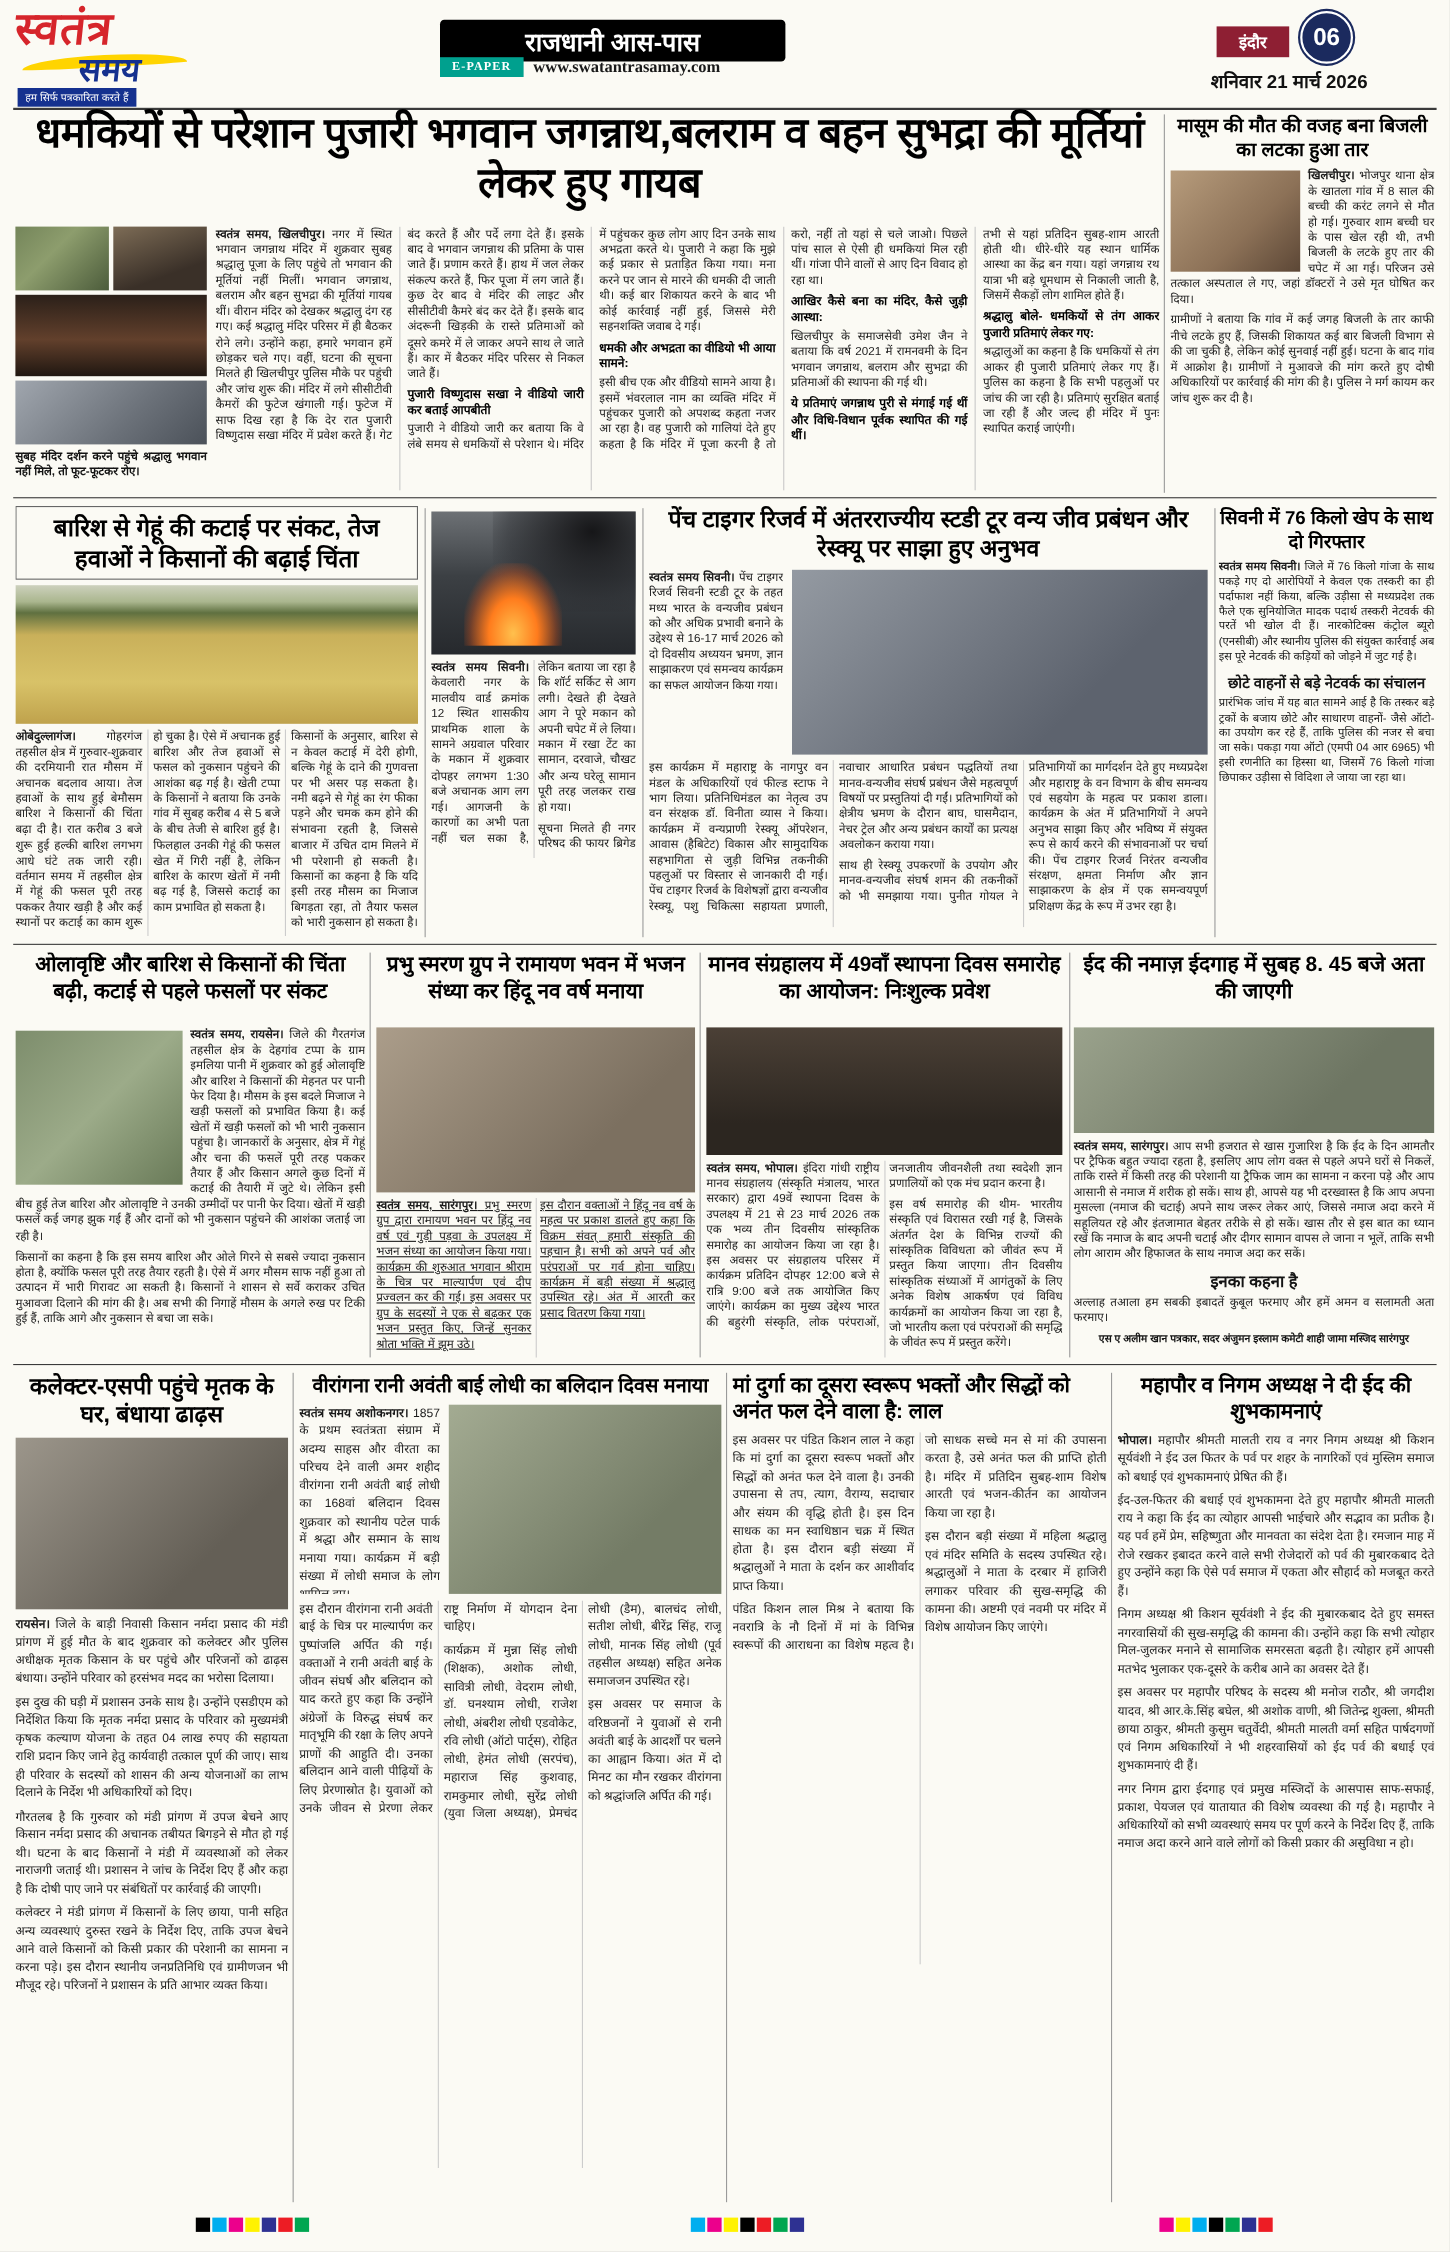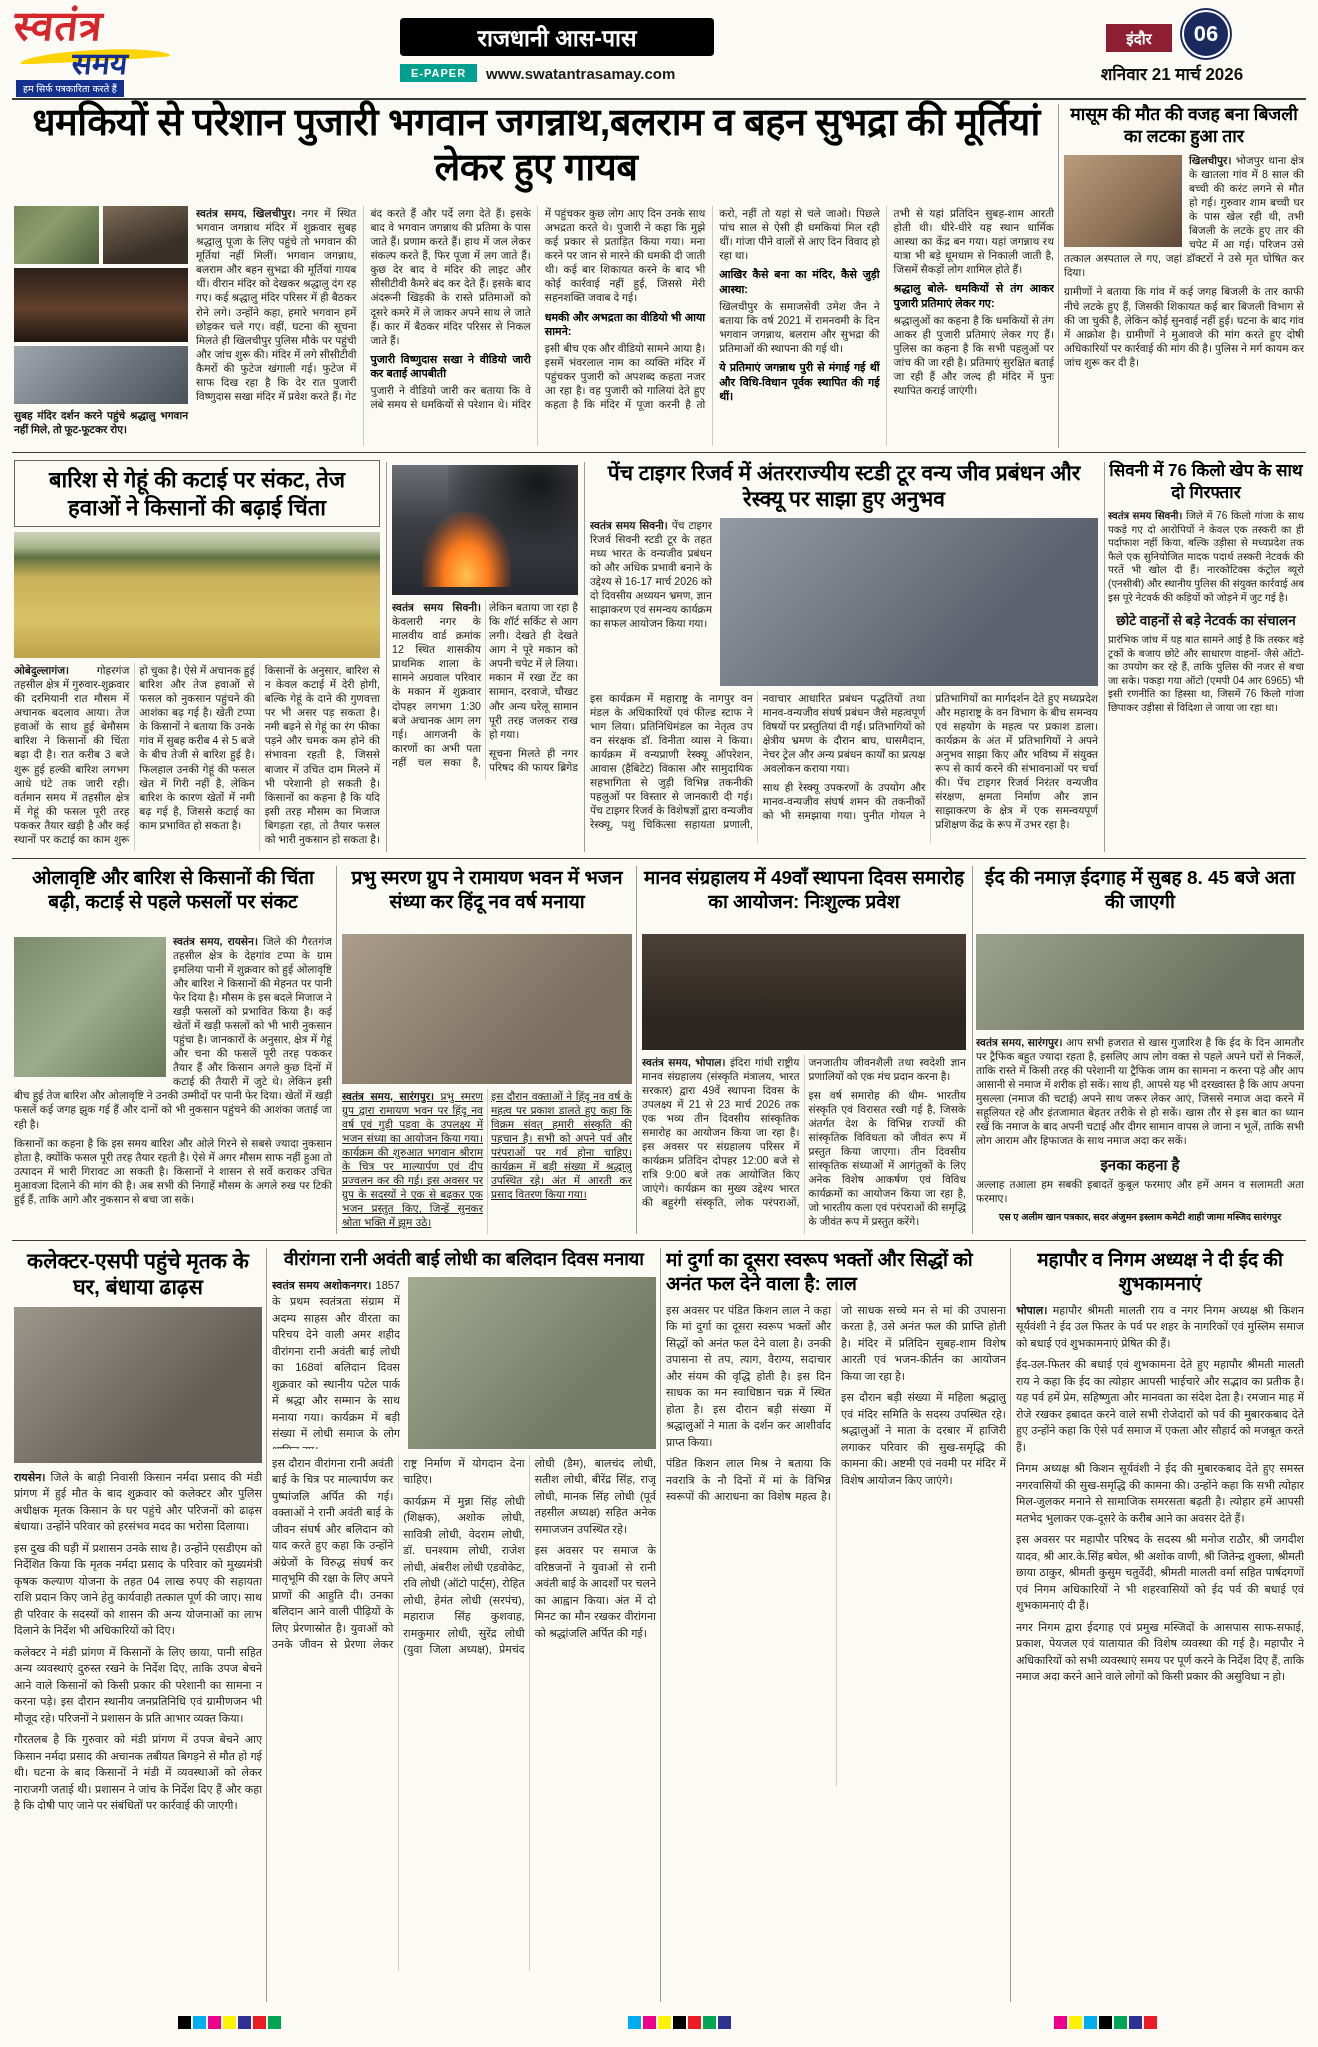--- a/index.html
+++ b/index.html
@@ -15,21 +15,21 @@
   .xhead { font-weight:bold; font-size:11px; margin:5px 0 2px; color:#000; }
   h1,h2,h3 { font-weight:bold; color:#000; }
 
   
   .logo { position:absolute; left:14px; top:6px; width:190px; height:90px; }
   .logo-main { font-size:41px; font-weight:bold; color:#d6252b; transform:skewX(-6deg); letter-spacing:1px; line-height:1; }
   .logo-swoosh { position:absolute; left:6px; top:44px; width:150px; height:11px; background:#ffd400; border-radius:50% 50% 50% 50%/90% 90% 10% 10%; transform:rotate(-3deg); }
   .logo-sub { position:absolute; left:58px; top:36px; font-size:30px; font-weight:bold; color:#15318f; transform:skewX(-6deg); }
   .logo-tagline { position:absolute; left:2px; top:74px; background:#15318f; color:#fff; font-size:9.5px; padding:2px 7px; white-space:nowrap; }
   .section-bar { position:absolute; left:400px; top:18px; width:314px; height:38px; background:#000; color:#fff; font-size:23px; font-weight:bold; display:flex; align-items:center; justify-content:center; border-radius:4px; }
-  .epaper-row { position:absolute; left:400px; top:64px; display:flex; align-items:center; gap:9px; }
+  .epaper-row { position:absolute; left:400px; top:52px; display:flex; align-items:center; gap:9px;font-family:Liberation Serif, serif; }
   .epaper-badge { background:#00a08e; color:#fff; font-size:11px; font-weight:bold; padding:3px 11px; letter-spacing:1px; }
   .site-url { font-size:15px; font-weight:bold; color:#1a1a1a; }
   .edition-badge { position:absolute; left:1106px; top:24px; width:66px; height:28px; background:#8e1f33; color:#fff; font-size:15px; font-weight:bold; display:flex; align-items:center; justify-content:center; }
   .page-circle { position:absolute; left:1182px; top:10px; width:48px; height:48px; border-radius:50%; background:#1b2a5e; color:#fff; font-size:22px; font-weight:bold; display:flex; align-items:center; justify-content:center; border:2px solid #fff; box-shadow:0 0 0 2px #1b2a5e; }
   .edition-date { position:absolute; left:1040px; top:62px; width:264px; text-align:center; font-size:17px; font-weight:bold; color:#111; }
 
   
   .main-headline { position:absolute; left:14px; top:100px; width:1044px; font-size:38px; line-height:1.18; text-align:center; font-weight:bold; letter-spacing:-0.5px; }
   .main-photos { position:absolute; left:14px; top:206px; width:174px; }
   .mp-row { display:flex; gap:4px; }
@@ -280,22 +280,22 @@
   </section>
   <div class="hrule" style="top:1240px;"></div>
 
   <section class="art art4A">
     <h2 class="h4A">कलेक्टर-एसपी पहुंचे मृतक के घर, बंधाया ढाढ़स</h2>
     <div class="photo ph-room ph4A"></div>
     <div class="body4">
       <span class="byline">रायसेन।</span>
       <span>जिले के बाड़ी निवासी किसान नर्मदा प्रसाद की मंडी प्रांगण में हुई मौत के बाद शुक्रवार को कलेक्टर और पुलिस अधीक्षक मृतक किसान के घर पहुंचे और परिजनों को ढाढ़स बंधाया। उन्होंने परिवार को हरसंभव मदद का भरोसा दिलाया।</span>
       <span class="para">इस दुख की घड़ी में प्रशासन उनके साथ है। उन्होंने एसडीएम को निर्देशित किया कि मृतक नर्मदा प्रसाद के परिवार को मुख्यमंत्री कृषक कल्याण योजना के तहत 04 लाख रुपए की सहायता राशि प्रदान किए जाने हेतु कार्यवाही तत्काल पूर्ण की जाए। साथ ही परिवार के सदस्यों को शासन की अन्य योजनाओं का लाभ दिलाने के निर्देश भी अधिकारियों को दिए।</span>
+      <span class="para">गौरतलब है कि गुरुवार को मंडी प्रांगण में उपज बेचने आए किसान नर्मदा प्रसाद की अचानक तबीयत बिगड़ने से मौत हो गई थी। घटना के बाद किसानों ने मंडी में व्यवस्थाओं को लेकर नाराजगी जताई थी। प्रशासन ने जांच के निर्देश दिए हैं और कहा है कि दोषी पाए जाने पर संबंधितों पर कार्रवाई की जाएगी।</span>
       <span class="para">कलेक्टर ने मंडी प्रांगण में किसानों के लिए छाया, पानी सहित अन्य व्यवस्थाएं दुरुस्त रखने के निर्देश दिए, ताकि उपज बेचने आने वाले किसानों को किसी प्रकार की परेशानी का सामना न करना पड़े। इस दौरान स्थानीय जनप्रतिनिधि एवं ग्रामीणजन भी मौजूद रहे। परिजनों ने प्रशासन के प्रति आभार व्यक्त किया।</span>
-      <span class="para">गौरतलब है कि गुरुवार को मंडी प्रांगण में उपज बेचने आए किसान नर्मदा प्रसाद की अचानक तबीयत बिगड़ने से मौत हो गई थी। घटना के बाद किसानों ने मंडी में व्यवस्थाओं को लेकर नाराजगी जताई थी। प्रशासन ने जांच के निर्देश दिए हैं और कहा है कि दोषी पाए जाने पर संबंधितों पर कार्रवाई की जाएगी।</span>
     </div>
   </section>
   <div class="vrule" style="left:266px;top:1248px;height:754px;"></div>
 
   <section class="art art4B">
     <h2 class="h4B">वीरांगना रानी अवंती बाई लोधी का बलिदान दिवस मनाया</h2>
     <div class="ranirow">
       <div class="ranitext body4">
         <span class="byline">स्वतंत्र समय अशोकनगर।</span>
         <span>1857 के प्रथम स्वतंत्रता संग्राम में अदम्य साहस और वीरता का परिचय देने वाली अमर शहीद वीरांगना रानी अवंती बाई लोधी का 168वां बलिदान दिवस शुक्रवार को स्थानीय पटेल पार्क में श्रद्धा और सम्मान के साथ मनाया गया। कार्यक्रम में बड़ी संख्या में लोधी समाज के लोग शामिल हुए।</span>

